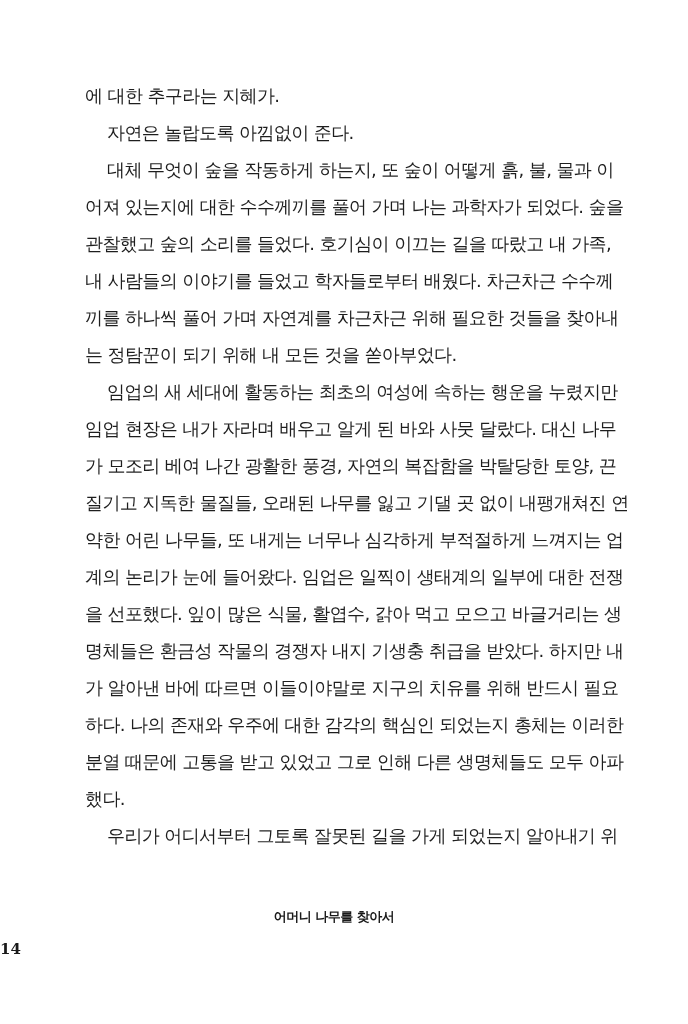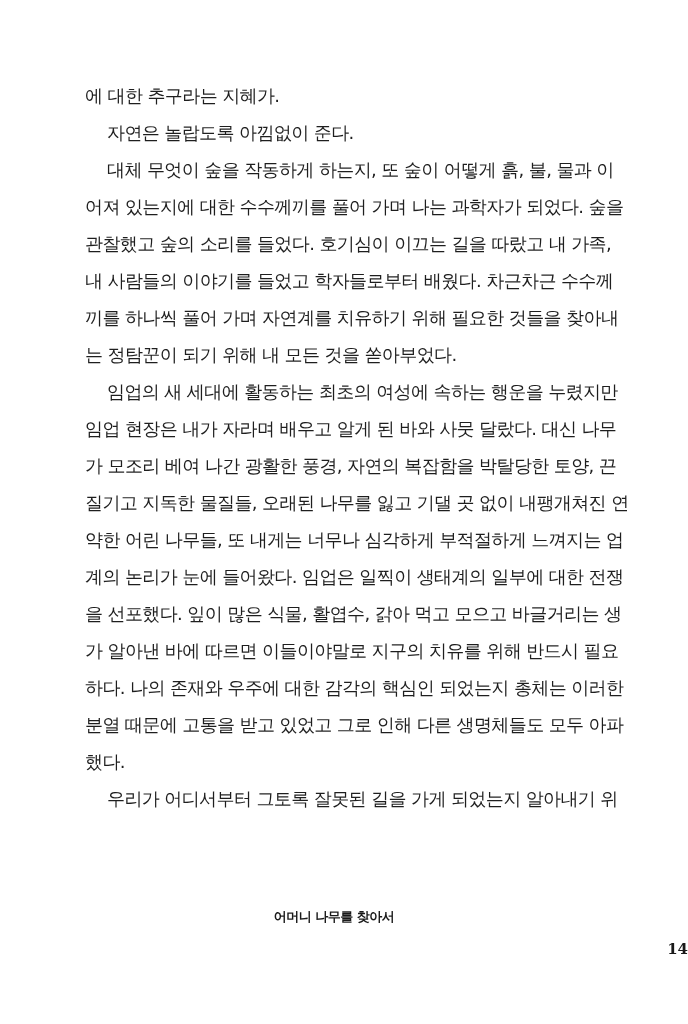--- a/index.html
+++ b/index.html
@@ -41,46 +41,47 @@
       font-size: 13px;
       font-weight: bold;
       letter-spacing: -0.5px;
       color: #1a1a1a;
     }
     .page-number {
       position: absolute;
       left: 0;
       width: 688px;
       top: 940px;
-      text-align: right;
+      text-align: left;
       font-family: "DejaVu Serif", "Liberation Serif", serif;
       font-size: 15px;
       font-weight: bold;
       color: #1a1a1a;
     }
   </style>
 </head>
 <body>
 
 <div class="page-body">
   <div class="line">에 대한 추구라는 지혜가.</div>
   <div class="line indent">자연은 놀랍도록 아낌없이 준다.</div>
   <div class="line indent">대체 무엇이 숲을 작동하게 하는지, 또 숲이 어떻게 흙, 불, 물과 이</div>
   <div class="line">어져 있는지에 대한 수수께끼를 풀어 가며 나는 과학자가 되었다. 숲을</div>
   <div class="line">관찰했고 숲의 소리를 들었다. 호기심이 이끄는 길을 따랐고 내 가족,</div>
   <div class="line">내 사람들의 이야기를 들었고 학자들로부터 배웠다. 차근차근 수수께</div>
-  <div class="line">끼를 하나씩 풀어 가며 자연계를 치유하기 위해 필요한 것들을 찾아내</div>
+  <div class="line">끼를 하나씩 풀어 가며 자연계를 차근차근 위해 필요한 것들을 찾아내</div>
   <div class="line">는 정탐꾼이 되기 위해 내 모든 것을 쏟아부었다.</div>
   <div class="line indent">임업의 새 세대에 활동하는 최초의 여성에 속하는 행운을 누렸지만</div>
   <div class="line">임업 현장은 내가 자라며 배우고 알게 된 바와 사뭇 달랐다. 대신 나무</div>
   <div class="line">가 모조리 베여 나간 광활한 풍경, 자연의 복잡함을 박탈당한 토양, 끈</div>
   <div class="line">질기고 지독한 물질들, 오래된 나무를 잃고 기댈 곳 없이 내팽개쳐진 연</div>
   <div class="line">약한 어린 나무들, 또 내게는 너무나 심각하게 부적절하게 느껴지는 업</div>
   <div class="line">계의 논리가 눈에 들어왔다. 임업은 일찍이 생태계의 일부에 대한 전쟁</div>
   <div class="line">을 선포했다. 잎이 많은 식물, 활엽수, 갉아 먹고 모으고 바글거리는 생</div>
+  <div class="line">명체들은 환금성 작물의 경쟁자 내지 기생충 취급을 받았다. 하지만 내</div>
   <div class="line">가 알아낸 바에 따르면 이들이야말로 지구의 치유를 위해 반드시 필요</div>
   <div class="line">하다. 나의 존재와 우주에 대한 감각의 핵심인 되었는지 총체는 이러한</div>
   <div class="line">분열 때문에 고통을 받고 있었고 그로 인해 다른 생명체들도 모두 아파</div>
   <div class="line">했다.</div>
   <div class="line indent">우리가 어디서부터 그토록 잘못된 길을 가게 되었는지 알아내기 위</div>
 </div>
 
 <div class="running-title">어머니 나무를 찾아서</div>
 <div class="page-number">14</div>
 

